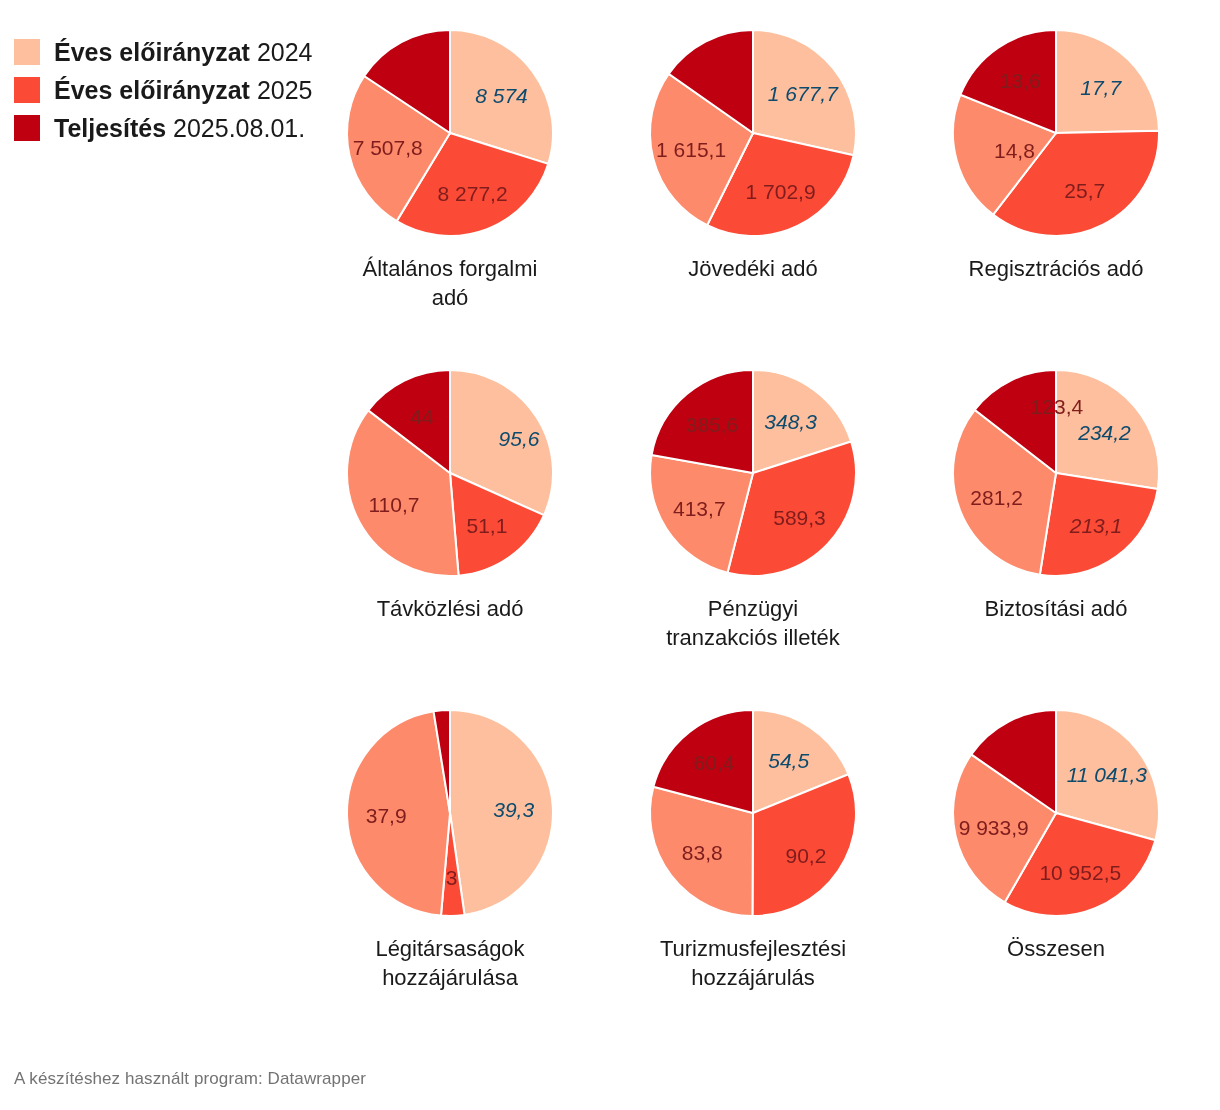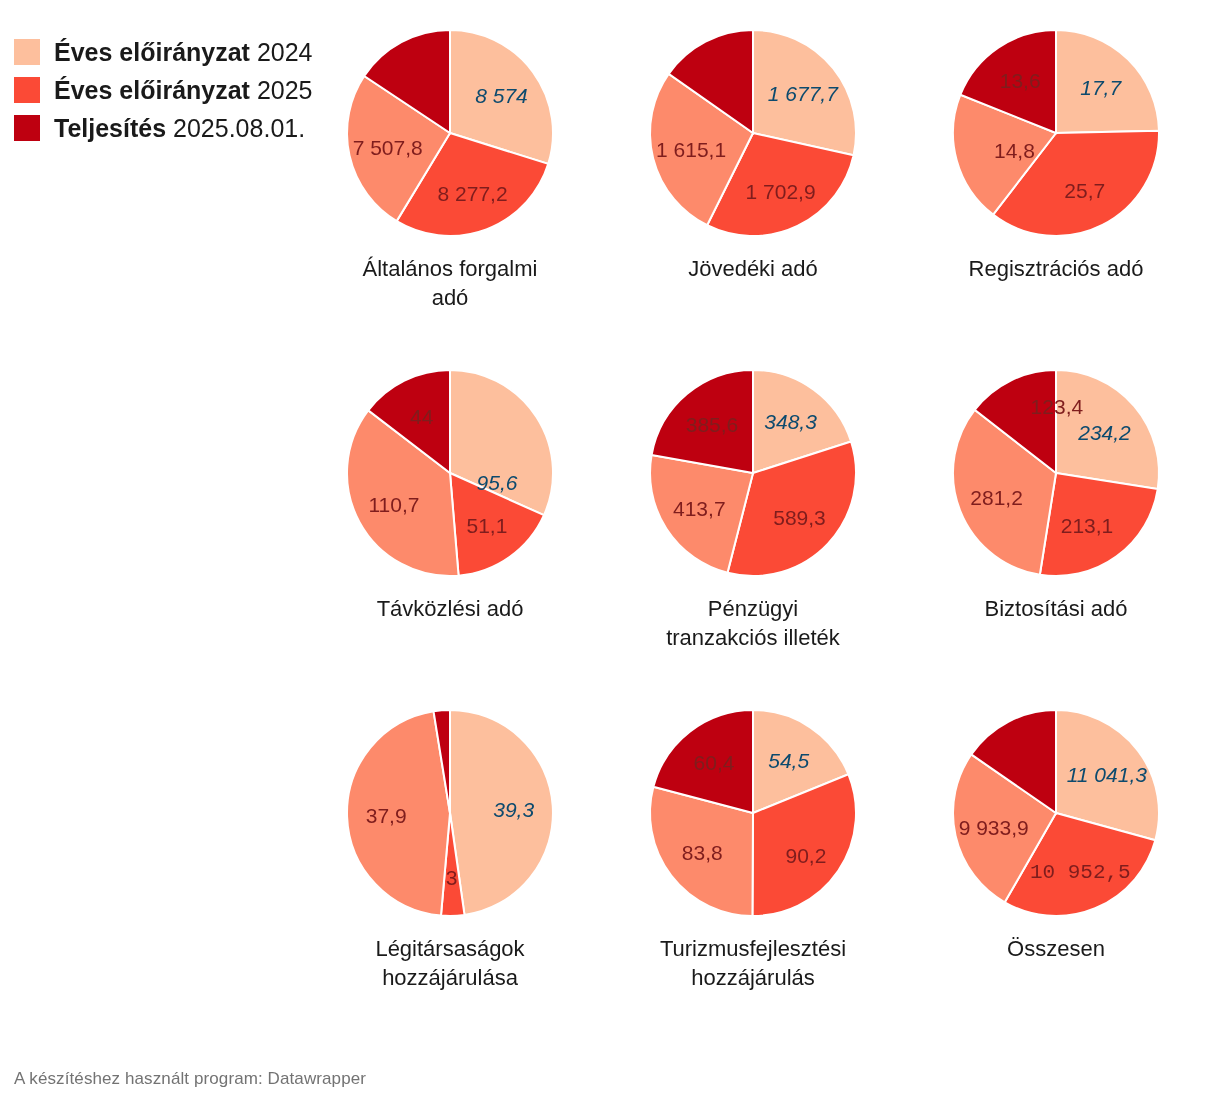--- a/index.html
+++ b/index.html
@@ -170,21 +170,21 @@
       </div>
     </div>
     <div class="pie-cell" style="left: 0px; top: 340px;">
       <div class="pie-wrap">
         <svg class="pie-svg" width="300" height="230">
           <path d="M 150 115 L 150.00 12.00 A 103 103 0 0 1 243.96 157.20 Z" fill="#FDBF9D" stroke="#ffffff" stroke-width="2"></path>
           <path d="M 150 115 L 243.96 157.20 A 103 103 0 0 1 158.58 217.64 Z" fill="#FB4A36" stroke="#ffffff" stroke-width="2"></path>
           <path d="M 150 115 L 158.58 217.64 A 103 103 0 0 1 68.22 52.38 Z" fill="#FD8A6B" stroke="#ffffff" stroke-width="2"></path>
           <path d="M 150 115 L 68.22 52.38 A 103 103 0 0 1 150.00 12.00 Z" fill="#BE0010" stroke="#ffffff" stroke-width="2"></path>
         </svg>
-        <div class="slice-label dark" style="left: 197px; top: 80.3px; margin-top: 44px;">95,6</div>
+        <div class="slice-label dark" style="left: 219px; top: 80.3px;">95,6</div>
         <div class="slice-label light" style="left: 186.9px; top: 167.1px;">51,1</div>
         <div class="slice-label light" style="left: 94px; top: 145.6px;">110,7</div>
         <div class="slice-label light" style="left: 121.7px; top: 57.7px;">44</div>
       </div>
       <div class="pie-title">
         <div>Távközlési adó</div>
       </div>
     </div>
     <div class="pie-cell" style="left: 303px; top: 340px;">
       <div class="pie-wrap">
@@ -206,21 +206,21 @@
     </div>
     <div class="pie-cell" style="left: 606px; top: 340px;">
       <div class="pie-wrap">
         <svg class="pie-svg" width="300" height="230">
           <path d="M 150 115 L 150.00 12.00 A 103 103 0 0 1 251.74 131.06 Z" fill="#FDBF9D" stroke="#ffffff" stroke-width="2"></path>
           <path d="M 150 115 L 251.74 131.06 A 103 103 0 0 1 133.85 216.73 Z" fill="#FB4A36" stroke="#ffffff" stroke-width="2"></path>
           <path d="M 150 115 L 133.85 216.73 A 103 103 0 0 1 68.67 51.80 Z" fill="#FD8A6B" stroke="#ffffff" stroke-width="2"></path>
           <path d="M 150 115 L 68.67 51.80 A 103 103 0 0 1 150.00 12.00 Z" fill="#BE0010" stroke="#ffffff" stroke-width="2"></path>
         </svg>
         <div class="slice-label dark" style="left: 198.5px; top: 73.5px;">234,2</div>
-        <div class="slice-label light" style="left: 181px; top: 166.7px;">213,1</div>
+        <div class="slice-label light" style="left: 190px; top: 166.7px; font-style: italic;">213,1</div>
         <div class="slice-label light" style="left: 90.6px; top: 138.5px;">281,2</div>
         <div class="slice-label light" style="left: 121.9px; top: 48px; margin-left: 29px;">123,4</div>
       </div>
       <div class="pie-title">
         <div>Biztosítási adó</div>
       </div>
     </div>
     <div class="pie-cell" style="left: 0px; top: 680px;">
       <div class="pie-wrap">
         <svg class="pie-svg" width="300" height="230">
@@ -258,21 +258,21 @@
     </div>
     <div class="pie-cell" style="left: 606px; top: 680px;">
       <div class="pie-wrap">
         <svg class="pie-svg" width="300" height="230">
           <path d="M 150 115 L 150.00 12.00 A 103 103 0 0 1 249.32 142.28 Z" fill="#FDBF9D" stroke="#ffffff" stroke-width="2"></path>
           <path d="M 150 115 L 249.32 142.28 A 103 103 0 0 1 98.71 204.32 Z" fill="#FB4A36" stroke="#ffffff" stroke-width="2"></path>
           <path d="M 150 115 L 98.71 204.32 A 103 103 0 0 1 65.27 56.43 Z" fill="#FD8A6B" stroke="#ffffff" stroke-width="2"></path>
           <path d="M 150 115 L 65.27 56.43 A 103 103 0 0 1 150.00 12.00 Z" fill="#BE0010" stroke="#ffffff" stroke-width="2"></path>
         </svg>
         <div class="slice-label dark" style="left: 200.8px; top: 76.3px;">11 041,3</div>
-        <div class="slice-label light" style="left: 174.3px; top: 174px; font-family: Liberation Mono, monospace;">10 952,5</div>
+        <div class="slice-label light" style="left: 174.3px; top: 174px;">10 952,5</div>
         <div class="slice-label light" style="left: 87.7px; top: 129.1px;">9 933,9</div>
       </div>
       <div class="pie-title">
         <div>Összesen</div>
       </div>
     </div>
   </div>
 
 <div id="footer">A készítéshez használt program: Datawrapper</div>
 

